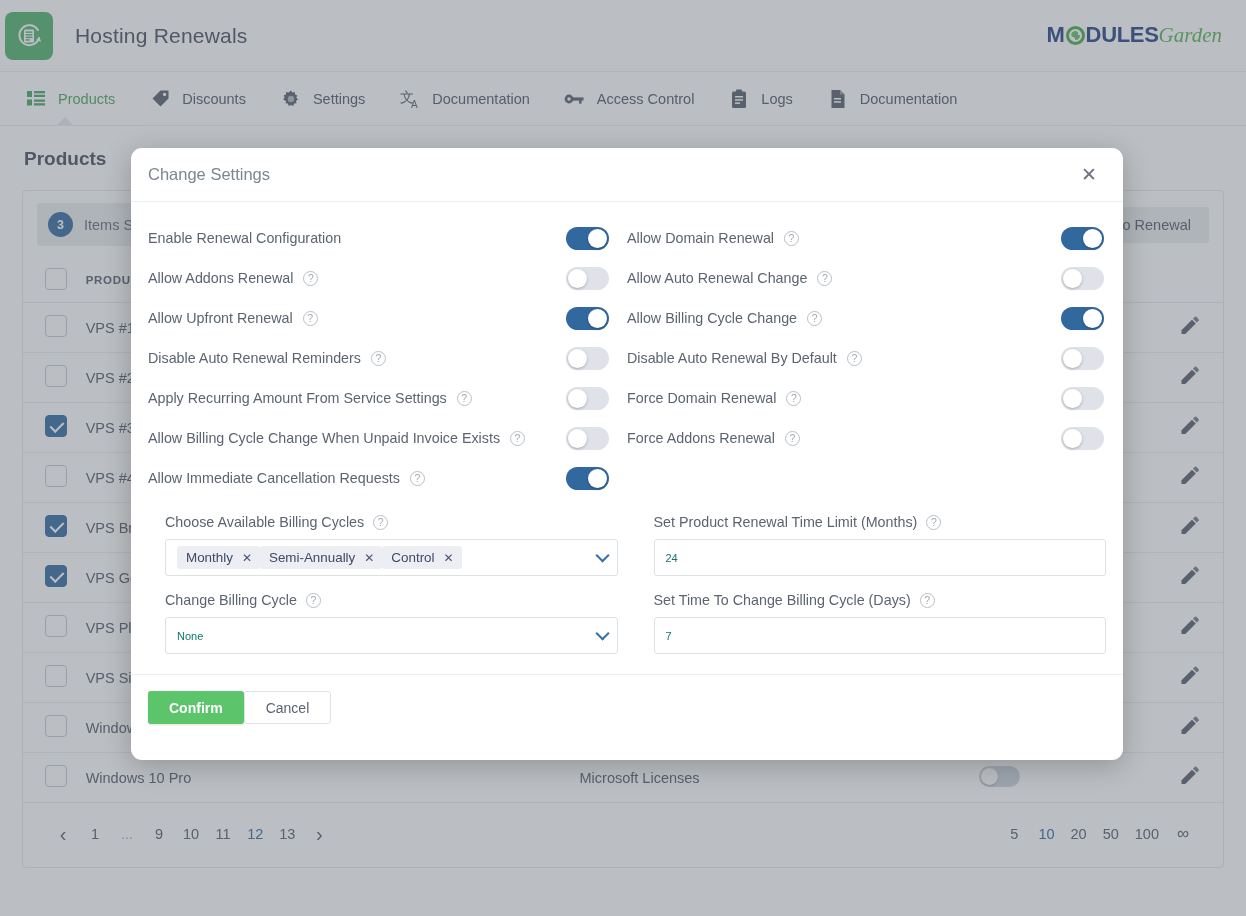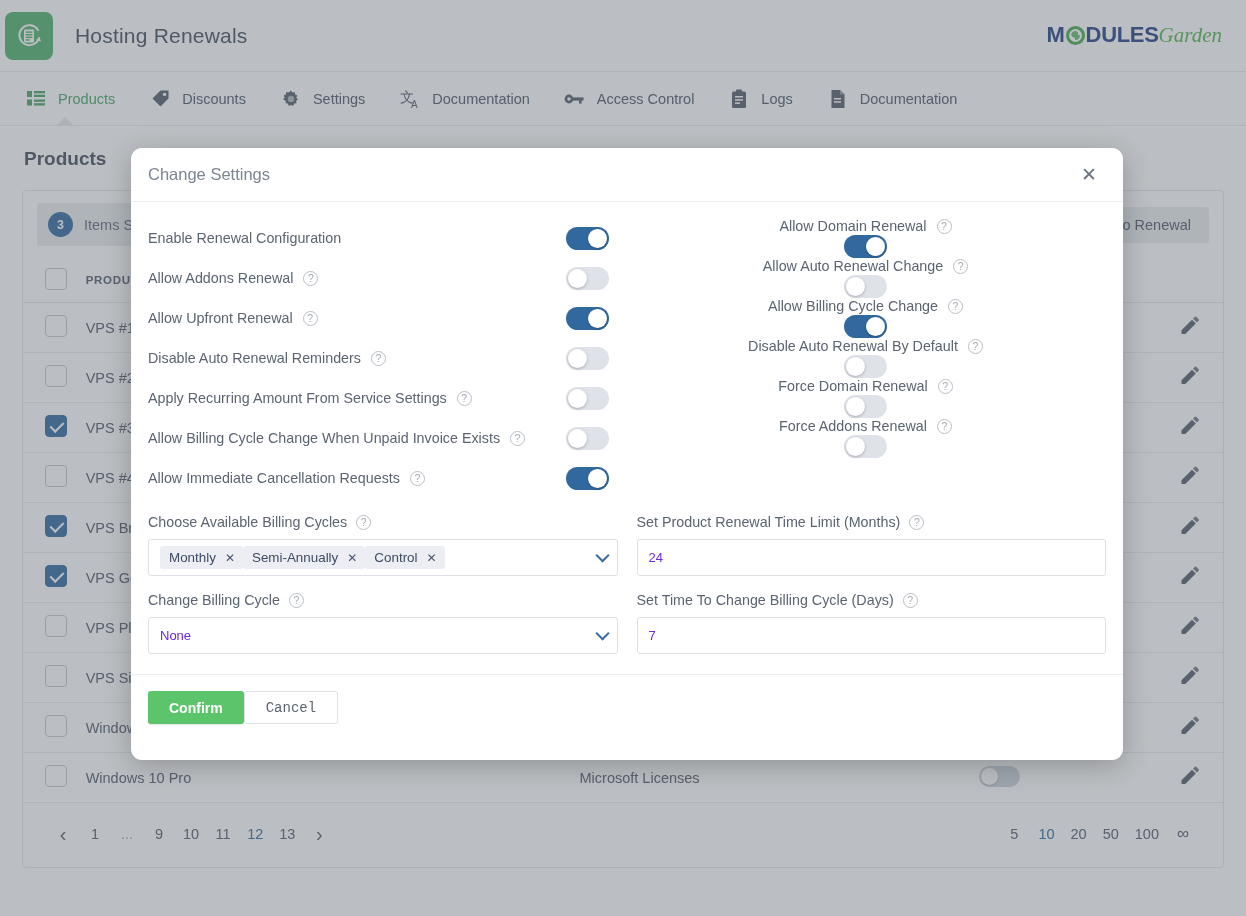--- a/index.html
+++ b/index.html
@@ -154,72 +154,72 @@
   }
   .modal-title { font-size: 16.5px; color: #7c8591; font-weight: 400; }
   .modal-x { font-size: 19px; color: #6d7582; cursor: pointer; line-height: 1; padding: 4px; }
 
   .modal-body { padding: 16px 17px 4px 17px; }
   .tgrid { display: grid; grid-template-columns: 1fr 1fr; column-gap: 0; }
   .trow {
     display: flex; align-items: center; justify-content: space-between;
     height: 40px; padding-right: 18px;
   }
-  .trow.rightcol { padding-right: 2px; flex-direction: column; }
+  .trow.rightcol { padding-right: 2px; }
   .tlabel { display: flex; align-items: center; gap: 10px; font-size: 14.3px; color: #5b6470; }
   .qm {
     width: 15px; height: 15px; border-radius: 50%; border: 1.2px solid #b9bfc7;
     color: #a3aab3; font-size: 10.5px; display: inline-flex; align-items: center; justify-content: center;
     cursor: pointer; flex: 0 0 auto;
   }
   .mtog {
     width: 43px; height: 23px; border-radius: 12px; background: #dfe3e9;
     position: relative; display: inline-block; cursor: pointer; flex: 0 0 auto;
   }
   .mtog::after {
     content: ""; position: absolute; top: 2px; left: 2px; width: 19px; height: 19px;
     border-radius: 50%; background: #fff; box-shadow: 0 1px 3px rgba(0,0,0,.25);
   }
   .mtog.on { background: #31699f; }
   .mtog.on::after { left: 22px; }
 
   .fgrid { display: grid; grid-template-columns: 1fr 1fr; column-gap: 19px; margin-top: 16px; }
-  .field { margin-bottom: 16px; }
+  .field { margin-bottom: 16px; margin-left: 17px; }
   .flabel {
     display: flex; align-items: center; gap: 9px;
     font-size: 14.3px; color: #5b6470; margin-bottom: 9px;
   }
   .control {
     height: 37px; border: 1px solid #dde1e6; border-radius: 3px; background: #fff;
     display: flex; align-items: center; padding: 0 11px; position: relative;
   }
   .control.tags { gap: 0; }
   .tag {
     display: inline-flex; align-items: center; gap: 9px;
     background: #eceef3; border-radius: 3px; padding: 4px 8px 4px 9px;
     font-size: 13.4px; color: #3f4a63;
   }
   .tag-x { color: #4a5470; font-size: 12px; cursor: pointer; }
   .chev {
     position: absolute; right: 13px; top: 50%; transform: translateY(-50%);
     width: 10px; height: 10px; border-right: 2px solid #3a6ea5; border-bottom: 2px solid #3a6ea5;
     transform-origin: center; rotate: 45deg; margin-top: -4px; cursor: pointer;
   }
-  .ctext { font-size: 13px; color: #6d28d9; }
+  .ctext { font-size: 11px; color: #0f766e; }
 
   .modal-foot {
     border-top: 1px solid #eceff1; padding: 16px 17px 36px 17px;
     display: flex; gap: 0;
   }
   .btn {
     height: 33px; border-radius: 3px; font-size: 14px; cursor: pointer;
     display: inline-flex; align-items: center; justify-content: center; padding: 0 21px;
   }
   .btn-confirm { background: #5cc46b; color: #fff; font-weight: bold; border: none; box-shadow: 0 1px 2px rgba(0,0,0,.12); }
-  .btn-cancel { background: #fff; color: #5b6470; border: 1px solid #dfe3e8; font-family: Liberation Mono, monospace; }
+  .btn-cancel { background: #fff; color: #5b6470; border: 1px solid #dfe3e8; }
 </style>
 </head>
 <body>
 
 <div id="page">
 
   <div id="app">
 
     <div class="topbar">
       <div class="app-logo">

